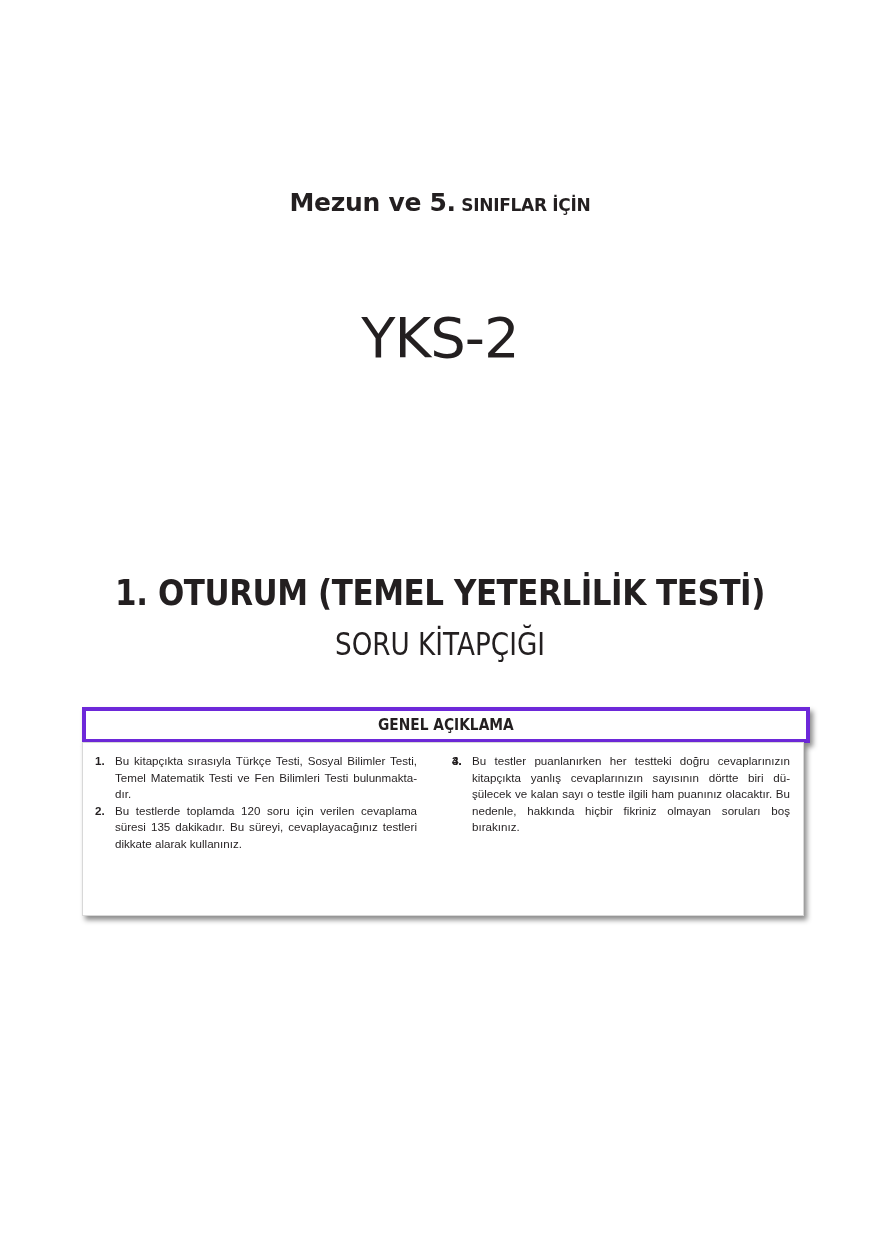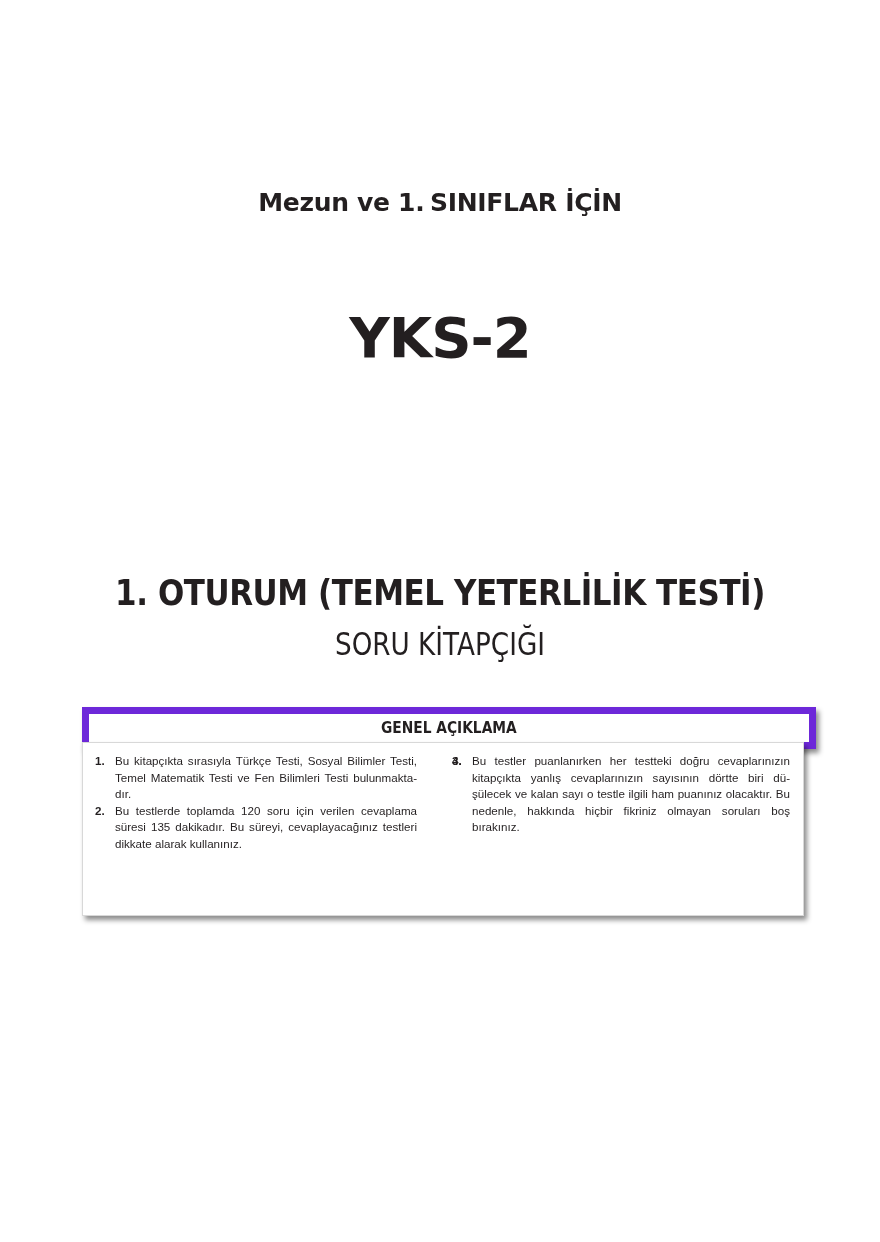--- a/index.html
+++ b/index.html
@@ -6,40 +6,40 @@
   body {
     width: 880px; height: 1242px; background: #ffffff; position: relative;
     overflow: hidden; color: #231f20;
     font-family: "Liberation Sans", sans-serif;
   }
   .subtitle {
     position: absolute; top: 188px; left: 0; width: 880px; text-align: center;
     font-family: "DejaVu Sans", sans-serif; font-weight: bold; color: #231f20;
   }
   .subtitle .big { font-size: 25px; letter-spacing: -0.3px; }
-  .subtitle .small { font-size: 25px; letter-spacing: -0.3px; margin-top: 43px; }
+  .subtitle .small { font-size: 17px; letter-spacing: -0.3px; margin-top: 43px; }
   .main-title {
     position: absolute; top: 305px; left: 0; width: 880px; text-align: center;
-    font-family: "DejaVu Sans", sans-serif; font-weight: bold; font-size: 56px;
+    font-family: "DejaVu Sans", sans-serif; font-weight: normal; font-size: 56px;
     letter-spacing: -1px; color: #231f20;
   }
   .session-title {
     position: absolute; top: 572px; left: 0; width: 880px; text-align: center;
     font-family: "DejaVu Sans", sans-serif; font-weight: bold; font-size: 36px;
     letter-spacing: -0.5px; transform: scaleX(0.86); transform-origin: center;
     color: #231f20;
   }
   .booklet-title {
     position: absolute; top: 625px; left: 0; width: 880px; text-align: center;
     font-family: "DejaVu Sans", sans-serif; font-weight: normal; font-size: 32px;
     transform: scaleX(0.82); transform-origin: center; color: #231f20;
   }
   .header-box {
     position: absolute; left: 82px; top: 707px; width: 720px; height: 28px;
-    background: #fff; border: 7px solid #6d28d9;
+    background: #fff; border: 4px solid #6d28d9;
     box-shadow: 3px 4px 5px rgba(0,0,0,0.45);
     display: flex; align-items: center; justify-content: center;
   }
   .header-box span {
     font-family: "DejaVu Sans", sans-serif; font-weight: bold; font-size: 15px;
     transform: scaleX(0.92); display: inline-block; color: #231f20;
   }
   .body-box {
     position: absolute; left: 82px; top: 742px; width: 720px; height: 172px;
     background: #fff; border: 1px solid #d8d8d8;
@@ -48,21 +48,21 @@
   .col { position: absolute; top: 10px; width: 322px; }
   .col.left { left: 12px; }
   .col.right { left: 369px; width: 338px; }
   .item { position: relative; padding-left: 20px; font-size: 11.6px; line-height: 16.6px; text-align: justify; color: #231f20; }
   .item .num { position: absolute; left: 0; top: 0; font-weight: bold; }
 </style>
 </head>
 <body>
 
 <div class="subtitle">
-  <span class="big">Mezun ve 1.</span>
+  <span class="big">Mezun ve 5.</span>
   <span class="small">SINIFLAR İÇİN</span>
 </div>
 
 <div class="main-title">YKS-2</div>
 
 <div class="session-title">1. OTURUM (TEMEL YETERLİLİK TESTİ)</div>
 <div class="booklet-title">SORU KİTAPÇIĞI</div>
 
 <div class="header-box">
   <span>GENEL AÇIKLAMA</span>

